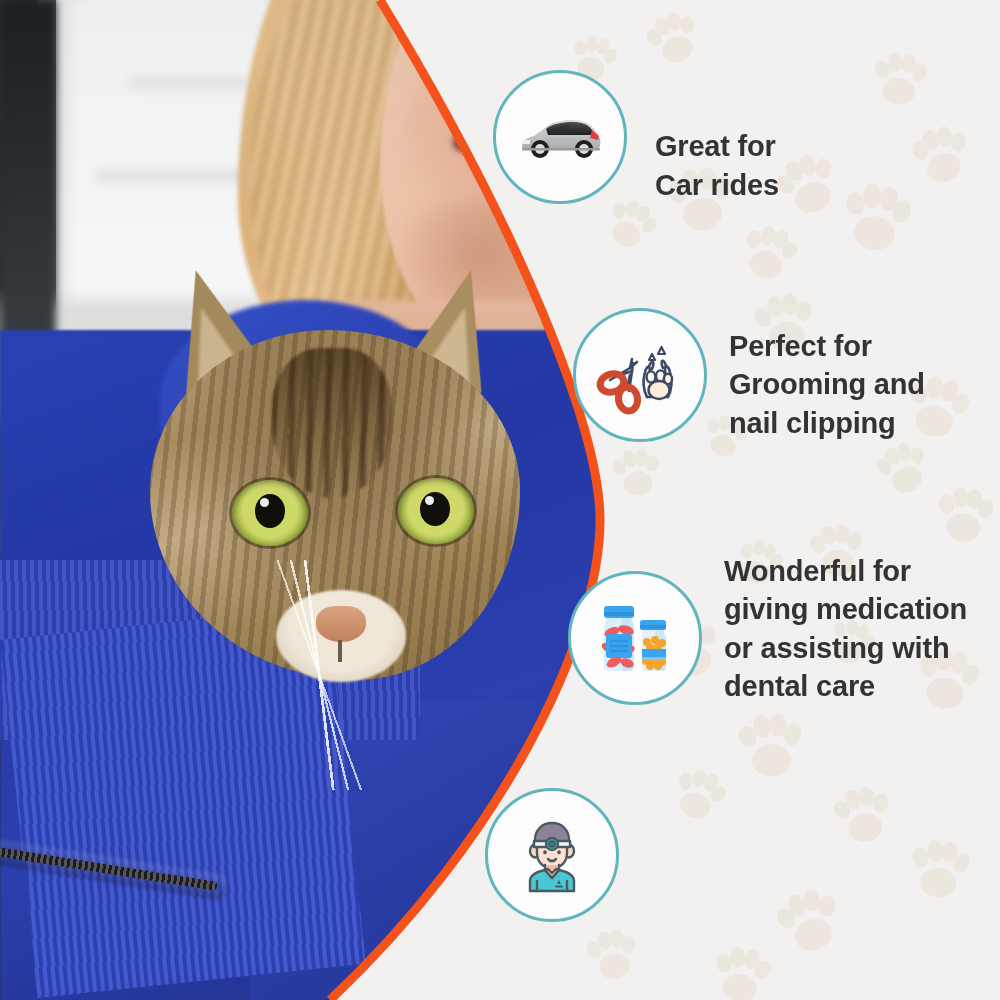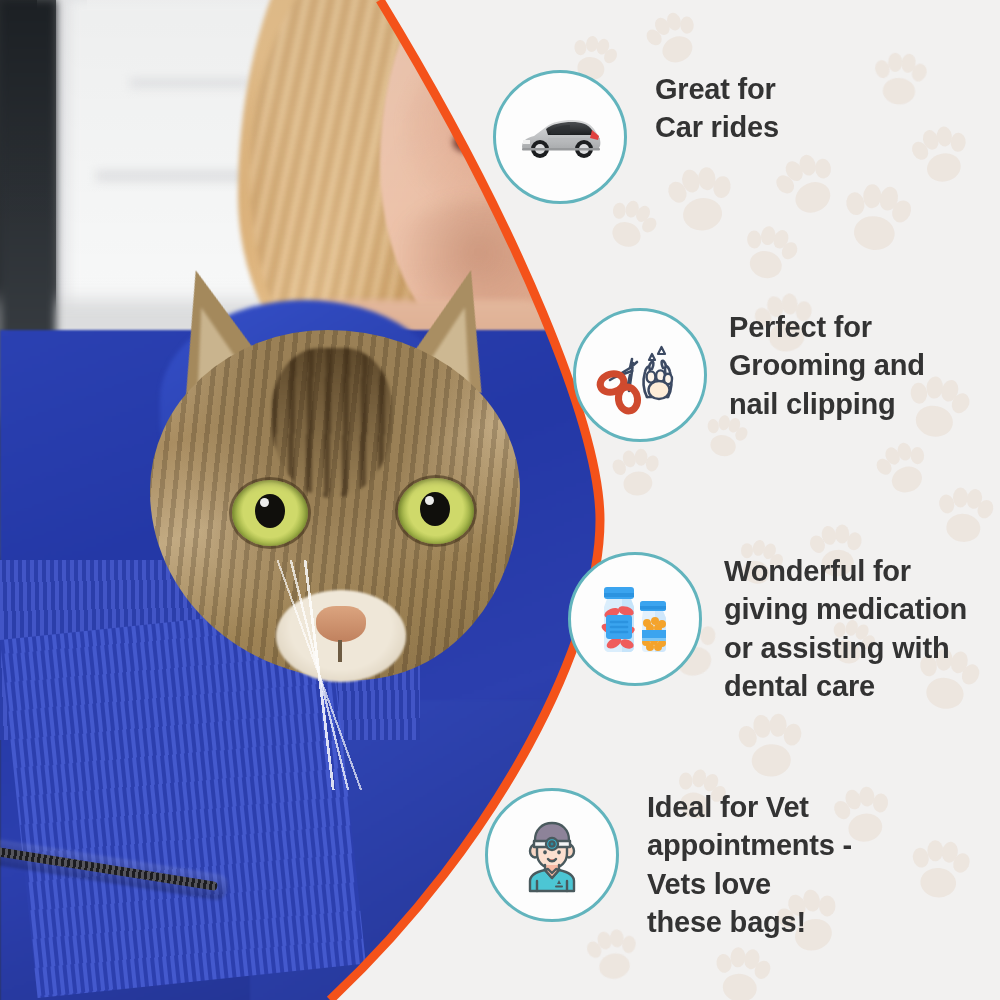--- a/index.html
+++ b/index.html
@@ -123,21 +123,21 @@
       linear-gradient(70deg, transparent 49.7%, rgba(255,255,255,.70) 49.7% 50.05%, transparent 50.05%);
     filter:blur(.5px);opacity:.95;}
 
   #photo-shade{position:absolute;inset:0;background:linear-gradient(180deg,rgba(0,0,0,.04),rgba(0,0,0,.0) 30%);}
 
   
   #arc{position:absolute;left:0;top:0;width:1000px;height:1000px;z-index:3;pointer-events:none;}
 
   
   #features{position:absolute;left:465px;top:0;width:535px;height:1000px;z-index:4;}
-  .feature{position:absolute;display:flex;align-items:flex-start;}
+  .feature{position:absolute;display:flex;align-items:flex-end;}
   .badge{
     width:134px;height:134px;border-radius:50%;
     background:#fdfdfd;border:3px solid #62b4bd;box-sizing:border-box;
     display:flex;align-items:center;justify-content:center;flex:0 0 auto;
   }
   .ftext{
     margin-left:22px;color:#333333;font-size:29px;line-height:1.32;font-weight:700;
     letter-spacing:-.2px;white-space:pre-line;
   }
   #f1{left:28px;top:70px;}
@@ -386,20 +386,16 @@
             <path d="M41 63 L48 71 L55 63 L52 62 L48 66 L44 62 Z" fill="#f7b9a4"></path>
             <path d="M33 74 L33 84"></path>
             <path d="M63 74 L63 84"></path>
           </g>
           <g fill="#4a5a5e">
             <path d="M53 77 L57 77 L55 73 Z"></path>
             <rect x="51" y="78.5" width="8" height="2" rx="1"></rect>
           </g>
         </svg>
       </div>
-      <div class="ftext">Ideal for Vet
-appointments -
-Vets love
-these bags!</div>
     </div>
 
   </div>
 </div>
 
 </body></html>

